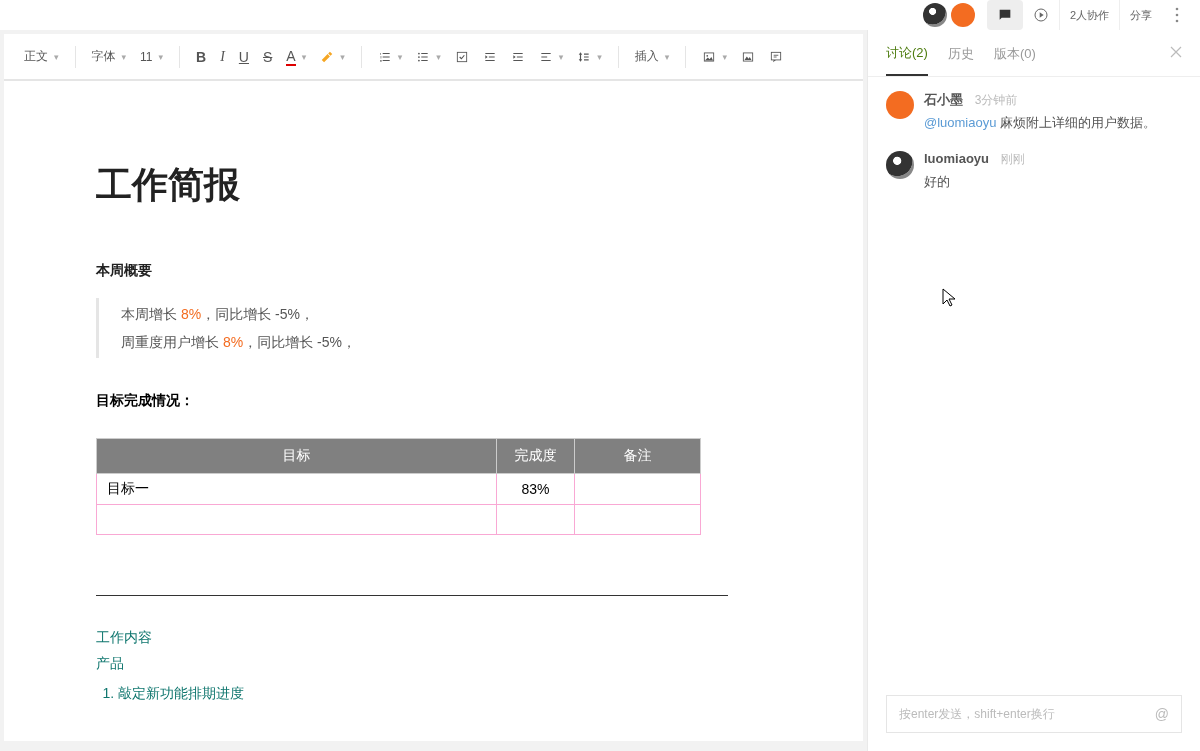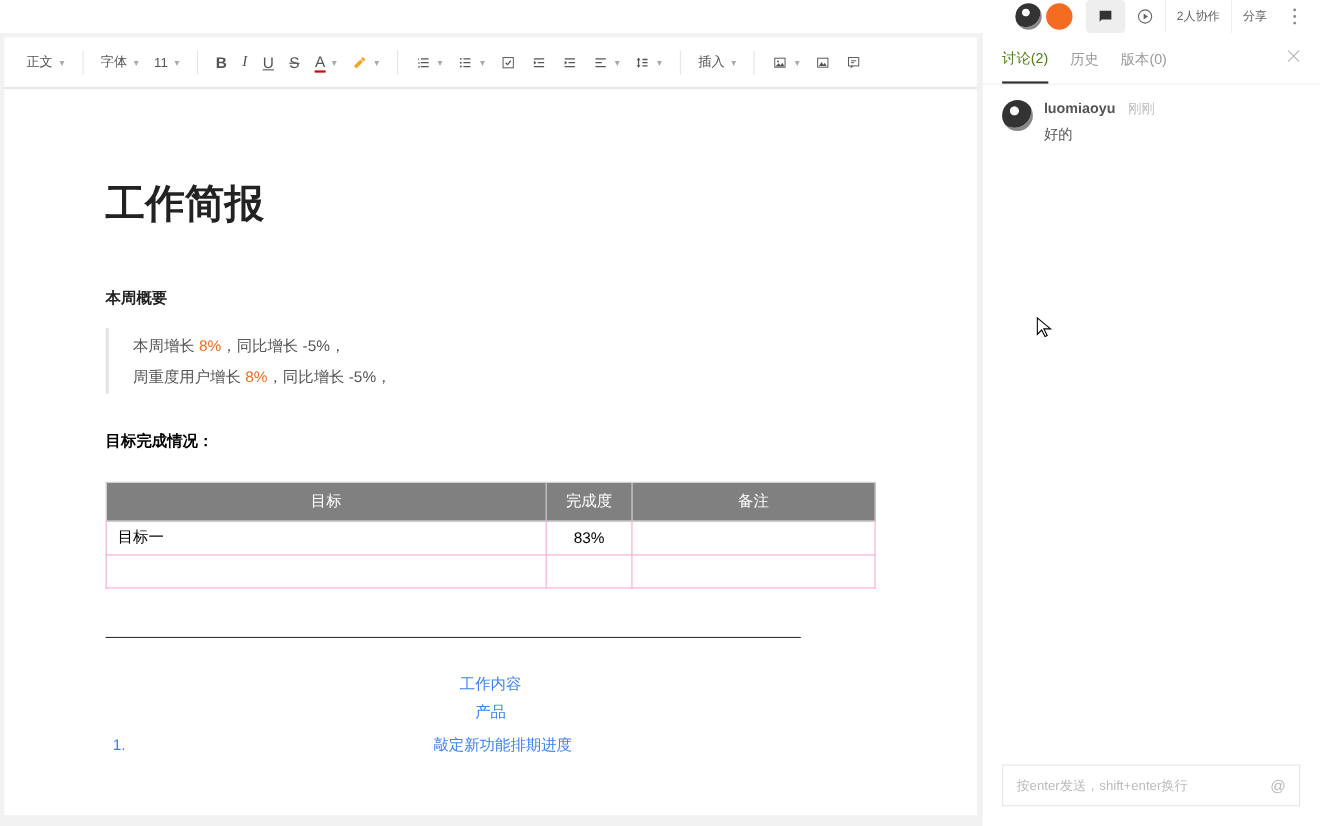--- a/index.html
+++ b/index.html
@@ -88,32 +88,32 @@
 .blockquote {
   border-left: 3px solid #e5e5e5;
   padding: 2px 0 2px 22px;
   margin-bottom: 34px;
 }
 .blockquote p { font-size: 14px; color: #555; line-height: 28px; }
 .pct-up { color: #f36c21; }
 .pct-down { color: #555; }
 .goal-head { font-size: 14px; font-weight: 600; margin-bottom: 28px; }
 table.goals {
-  width: 700px; border-collapse: collapse; font-size: 14px; margin-bottom: 44px;
+  width: 605px; border-collapse: collapse; font-size: 14px; margin-bottom: 60px;
 }
 table.goals th {
   background: #808080; color: #fff; padding: 8px 10px; text-align: center; font-weight: 500;
   border: 1px solid #ccc;
 }
 table.goals td {
   border: 1px solid #f9a8d4; padding: 6px 10px; height: 30px; text-align: left;
 }
 table.goals td.center { text-align: center; }
 .hr { border-top: 1px solid #333; margin-bottom: 28px; width: 632px; }
-.sec2 { font-size: 14px; color: #3b82f6; line-height: 26px; text-align: center; }
+.sec2 { font-size: 14px; color: #0f766e; line-height: 26px; }
 ol.inner { margin: 4px 0 0 22px; padding: 0; }
 ol.inner li { margin: 2px 0; }
 
 .side-panel {
   width: 333px;
   background: #fff;
   border-left: 1px solid #e9e9e9;
   display: flex;
   flex-direction: column;
 }
@@ -348,20 +348,32 @@
       <div class="side-tab">历史</div>
       <div class="side-tab">版本(0)</div>
       <div class="side-close">
         <svg width="12" height="12" viewBox="0 0 12 12">
             <path stroke="currentColor" stroke-width="1.2" d="M1 1l10 10M11 1L1 11"></path>
           </svg>
       </div>
     </div>
     <div class="comments">
       <div class="comment">
+        <div class="av orange"></div>
+        <div class="body">
+          <div class="meta">
+            <span class="name">石小墨</span>
+            <span class="time">3分钟前</span>
+          </div>
+          <div class="txt">
+            <span class="mention">@luomiaoyu</span><span> 麻烦附上详细的用户数据。</span>
+          </div>
+        </div>
+      </div>
+      <div class="comment">
         <div class="av panda"></div>
         <div class="body">
           <div class="meta">
             <span class="name">luomiaoyu</span>
             <span class="time">刚刚</span>
           </div>
           <div class="txt">好的</div>
         </div>
       </div>
     </div>

